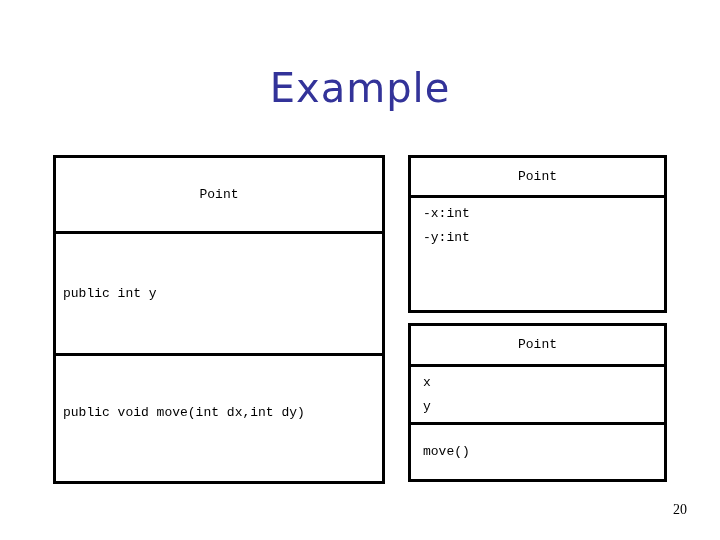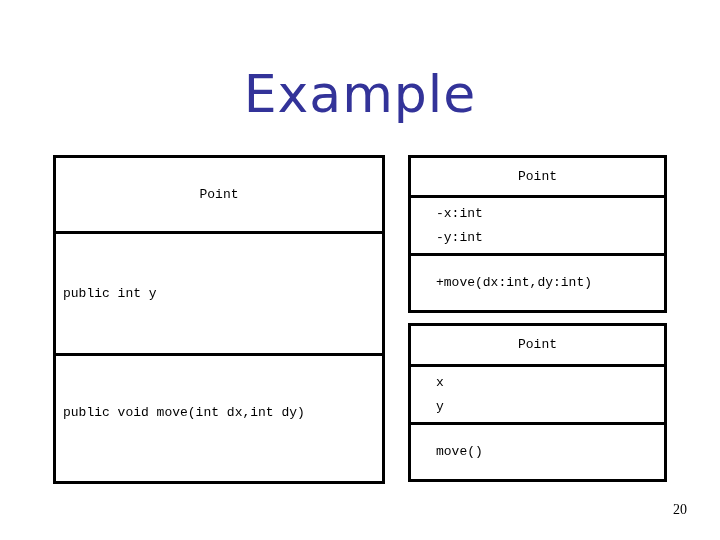--- a/index.html
+++ b/index.html
@@ -24,21 +24,21 @@
   }
 
   
   .slide-title {
     position: absolute;
     left: 0;
     top: 66px;
     width: 720px;
     text-align: center;
     font-family: "DejaVu Sans", sans-serif;
-    font-size: 52px;
+    font-size: 40px;
     font-weight: 400;
     letter-spacing: 1px;
     color: #333399;
     line-height: 1.1;
     white-space: nowrap;
   }
 
   
   .class-box {
     position: absolute;
@@ -63,21 +63,21 @@
     justify-content: flex-start;
   }
   .cell-text {
     font-family: "Liberation Mono", "DejaVu Sans Mono", monospace;
     font-size: 13px;
     color: #000000;
     line-height: 1.78;
     white-space: pre;
   }
   .cell-text.pad-l {
-    padding-left: 25px;
+    padding-left: 12px;
   }
 
   
   #code-box {
     left: 53px;
     top: 155px;
     width: 332px;
     height: 329px;
   }
   #code-box .r1 { height: 73px; }
@@ -151,25 +151,20 @@
   <div class="class-box" id="uml-detail-box">
     <div class="class-row r1 center">
       <span class="cell-text">Point</span>
     </div>
     <div class="class-row r2 left">
       <div class="stack-lines">
         <span class="cell-text pad-l">-x:int</span>
         <span class="cell-text pad-l">-y:int</span>
       </div>
     </div>
-    <div class="class-row r3 left">
-      <div class="stack-lines">
-        <span class="cell-text pad-l">+move(dx:int,dy:int)</span>
-      </div>
-    </div>
   </div>
 
   <div class="class-box" id="uml-simple-box">
     <div class="class-row r1 center">
       <span class="cell-text">Point</span>
     </div>
     <div class="class-row r2 left">
       <div class="stack-lines">
         <span class="cell-text pad-l">x</span>
         <span class="cell-text pad-l">y</span>

